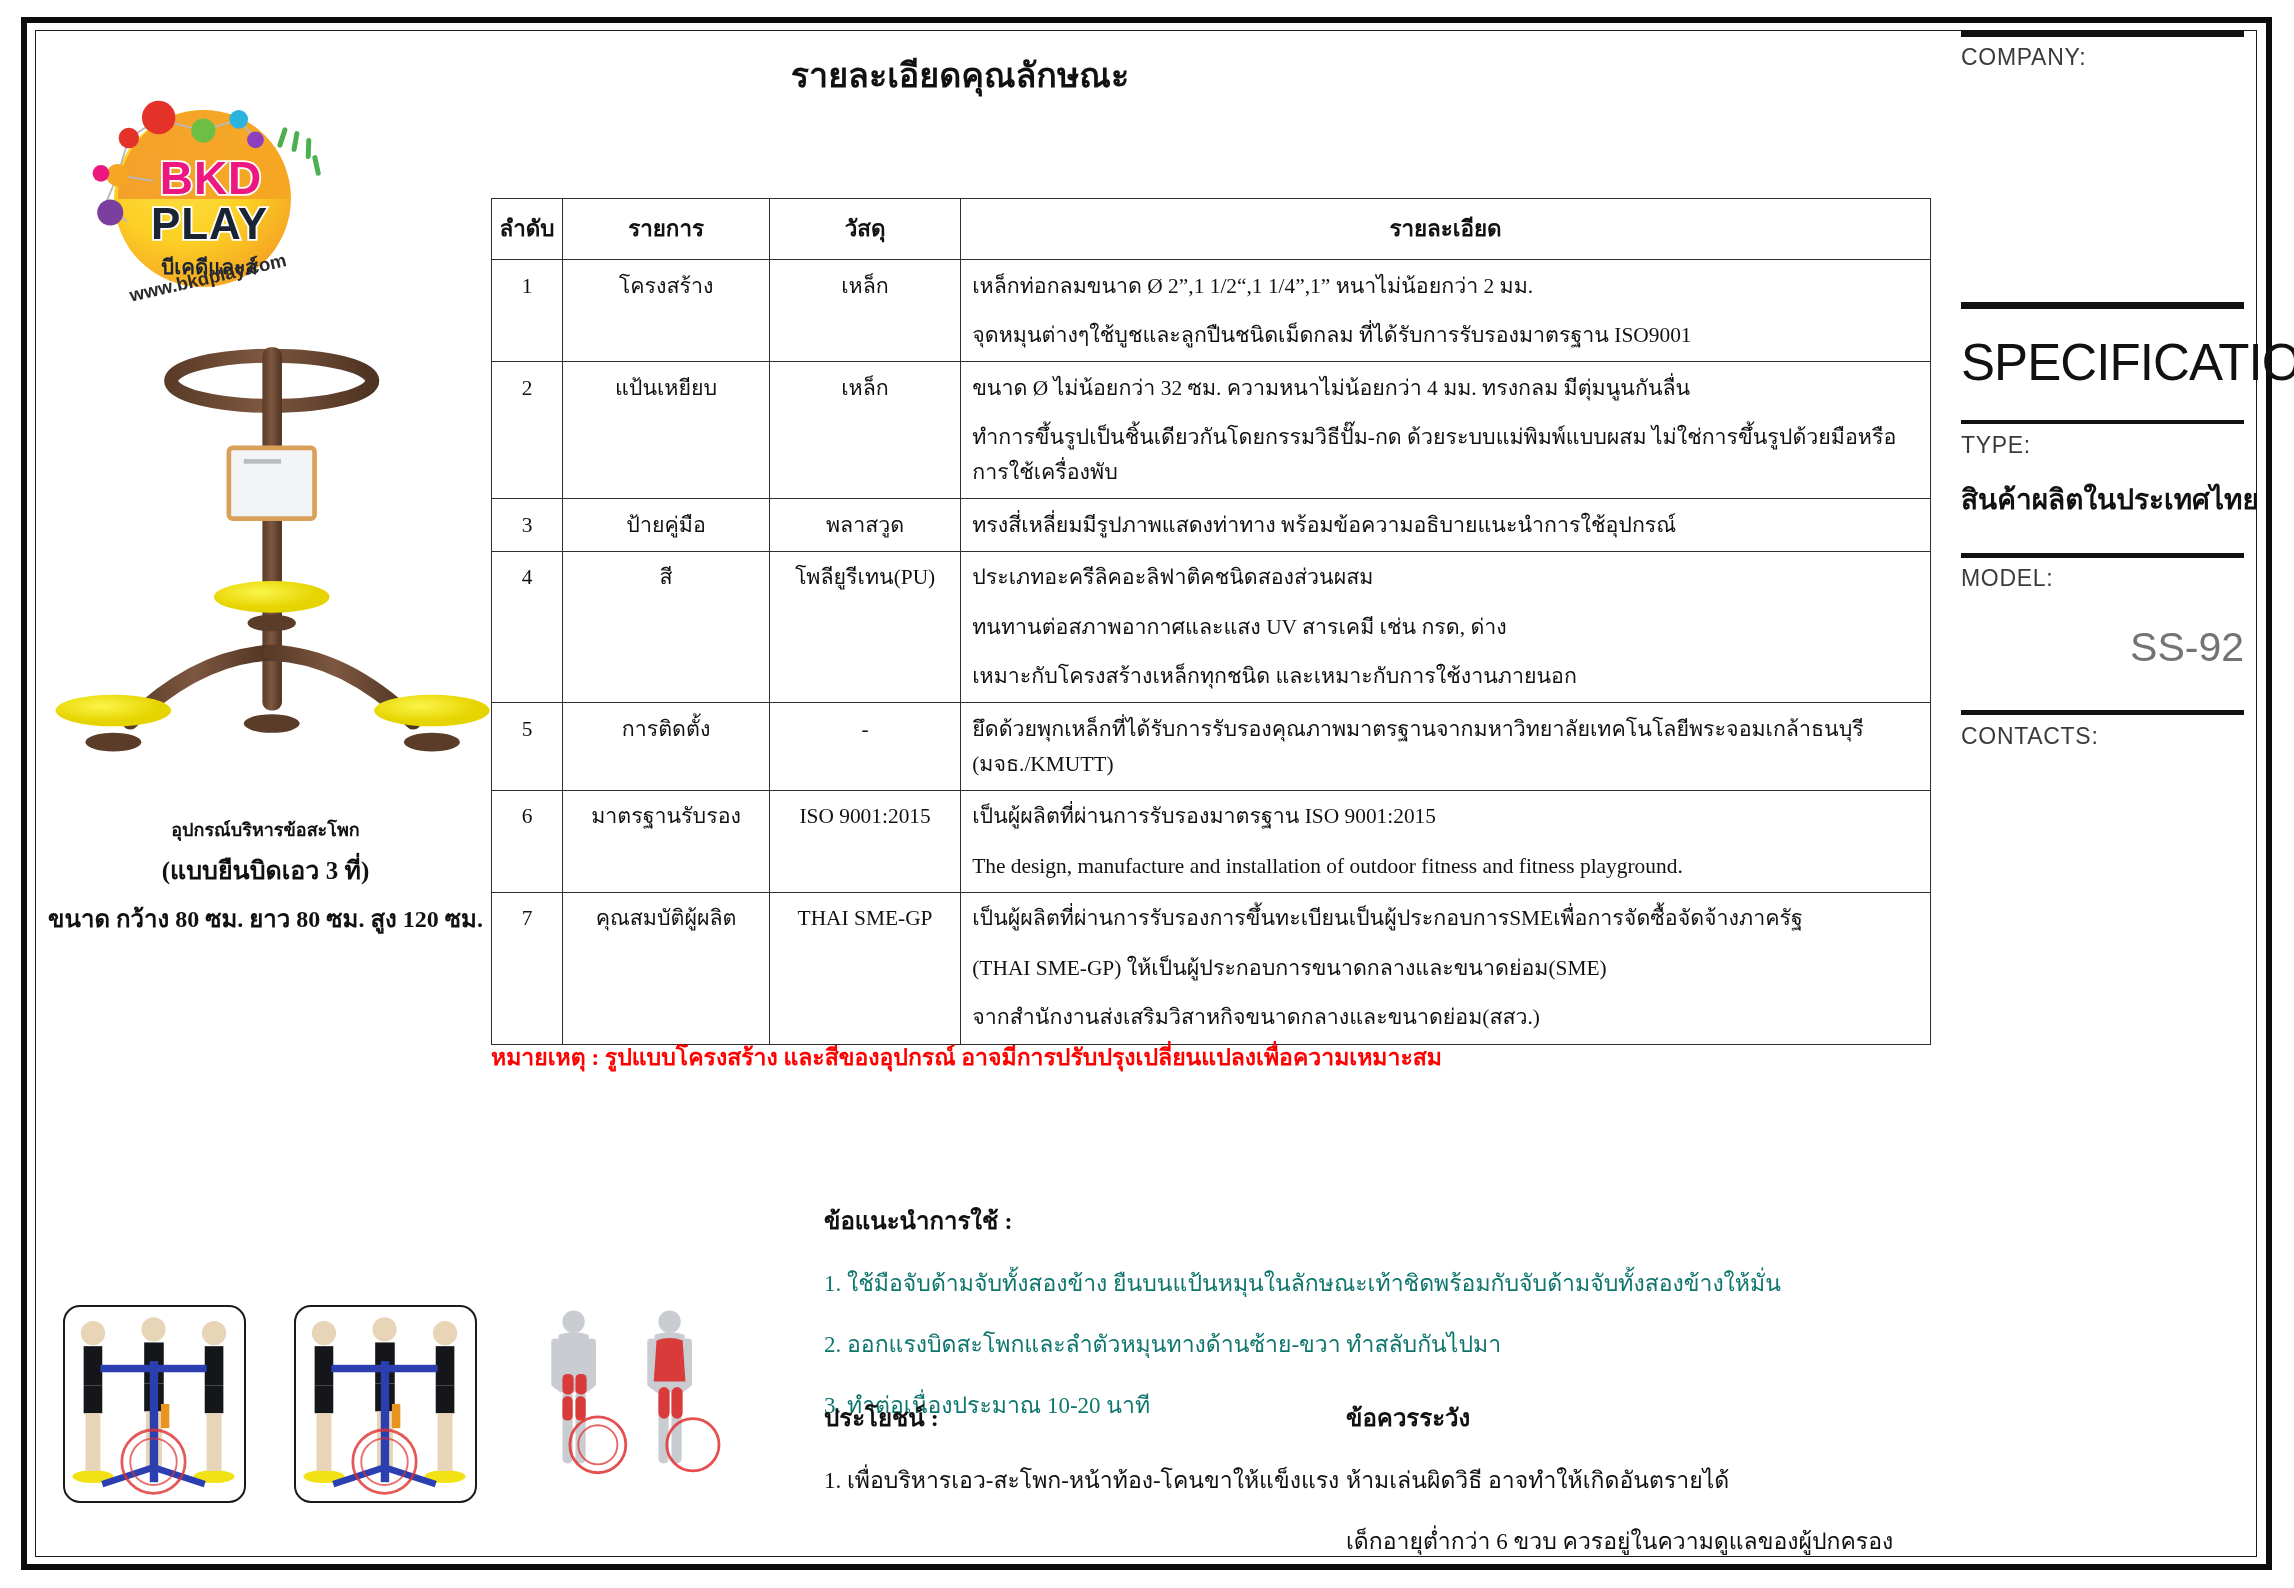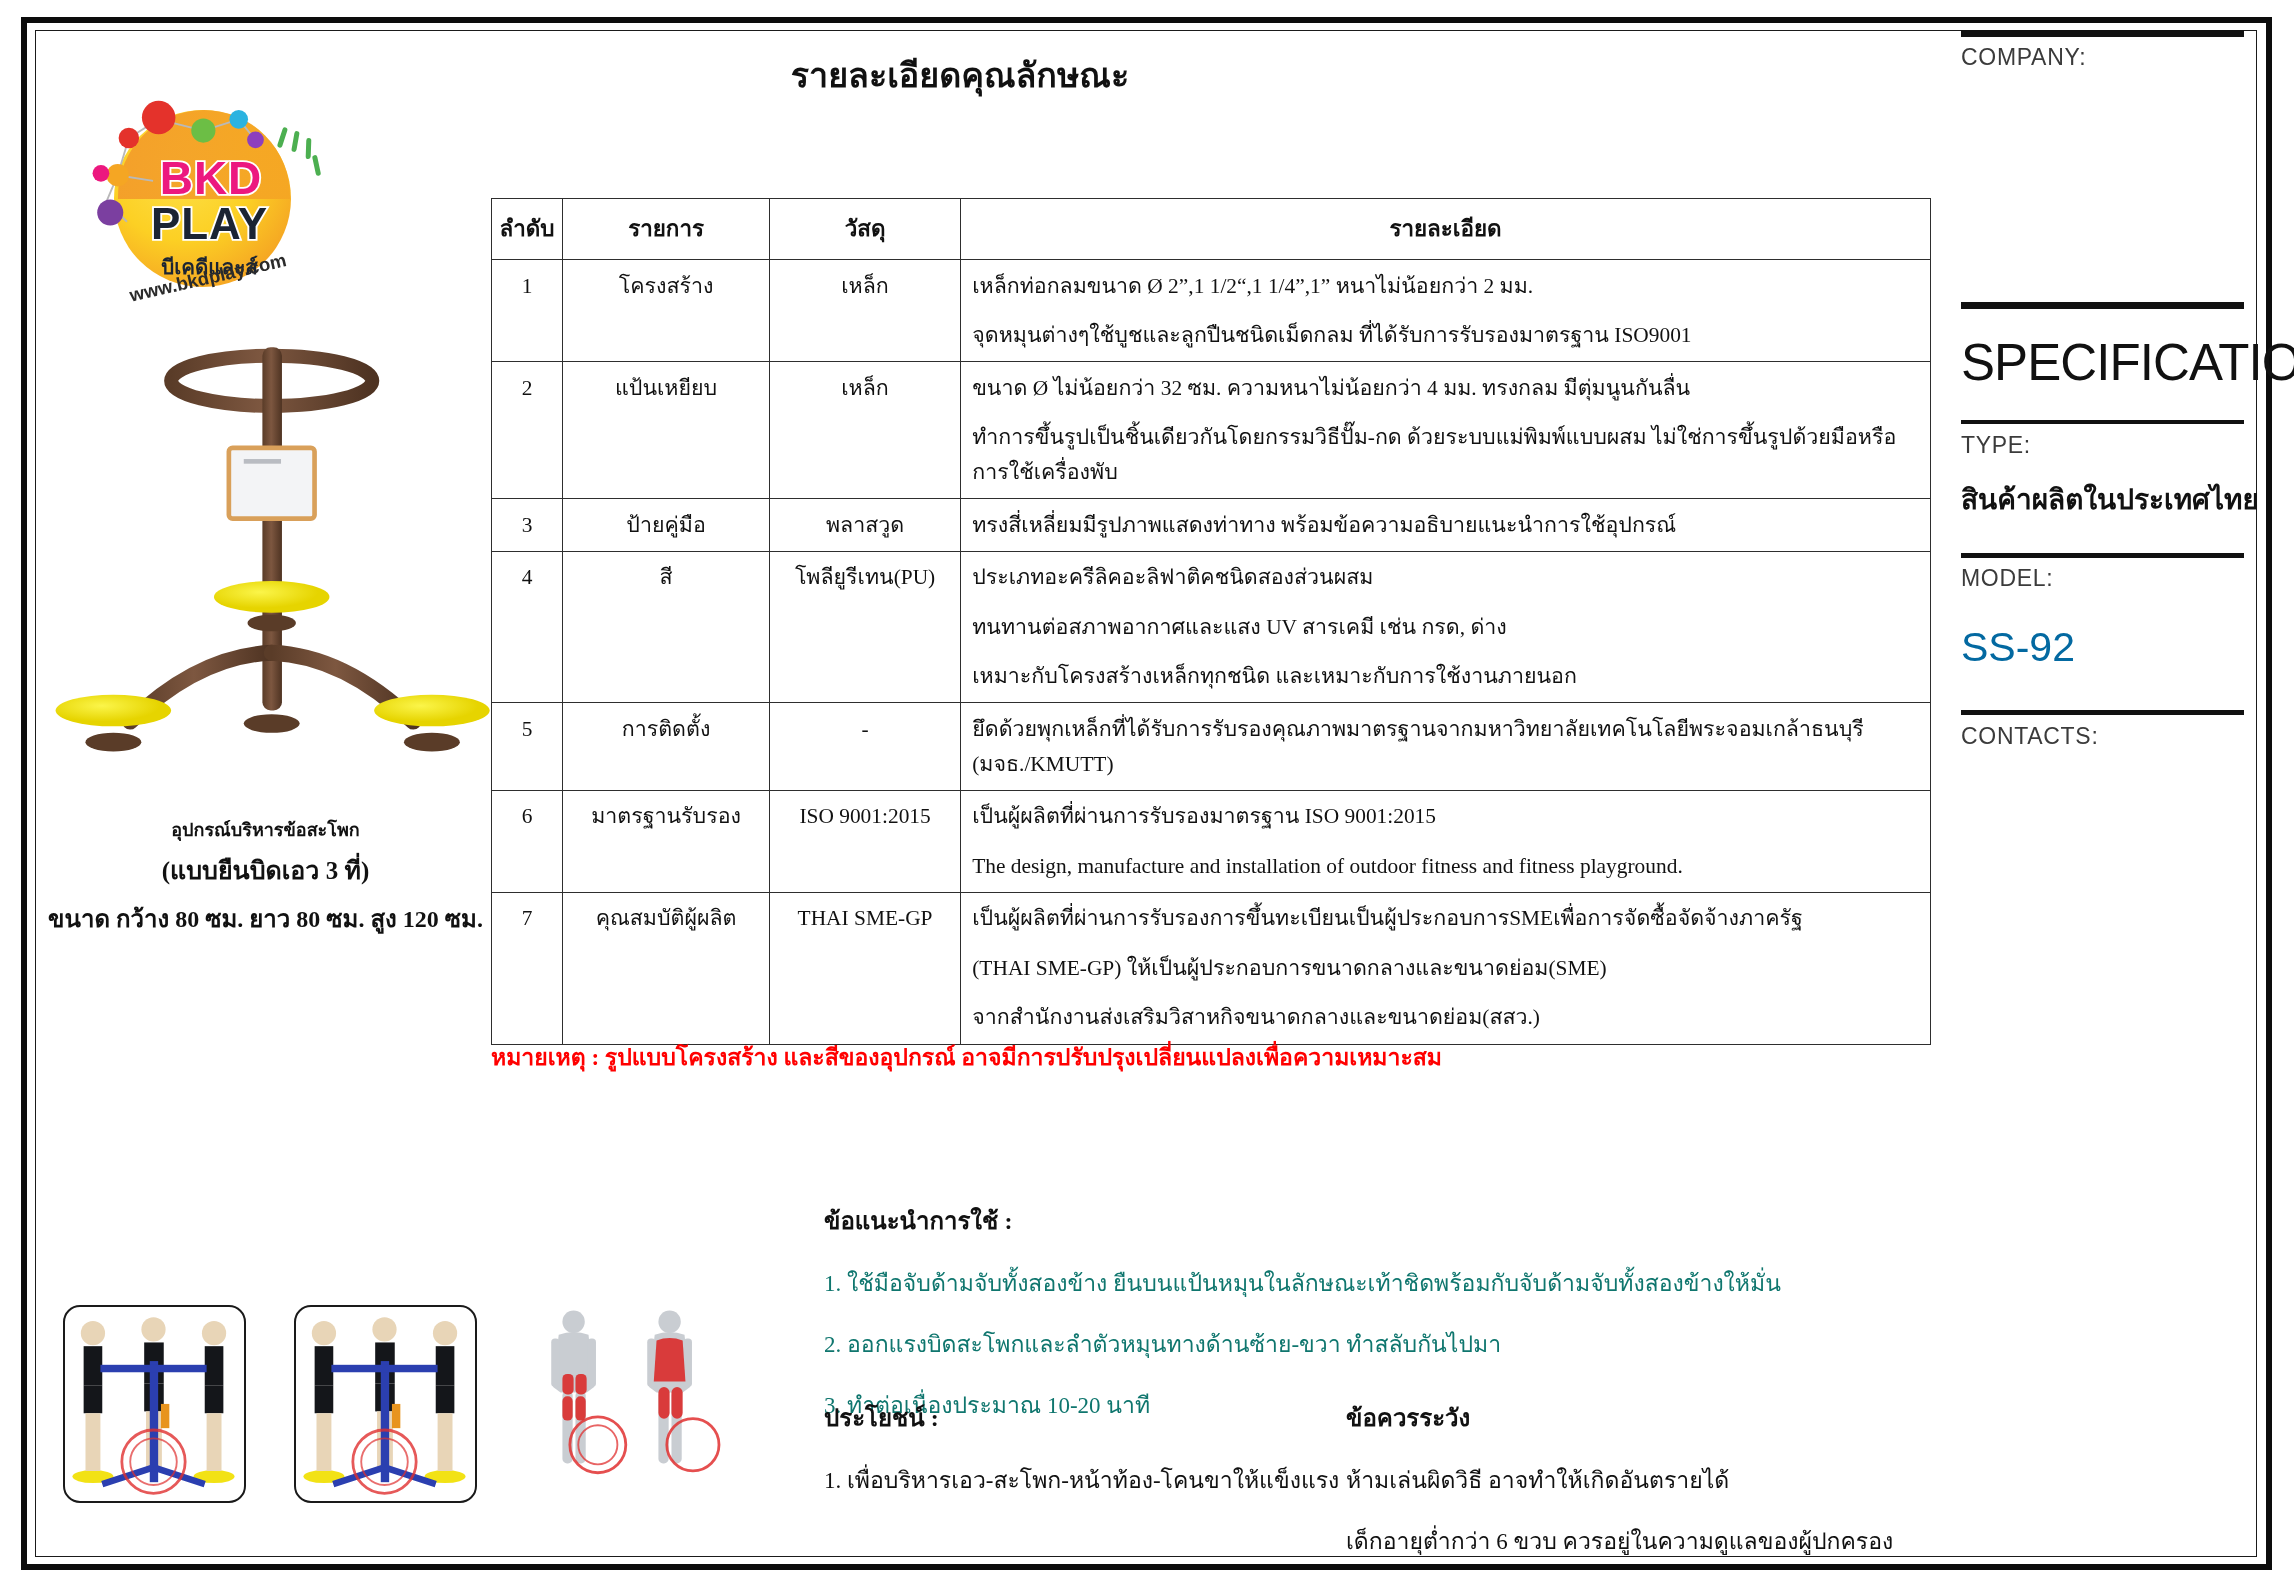--- a/index.html
+++ b/index.html
@@ -45,21 +45,21 @@
     font-size: 51px; color: #111; letter-spacing: -0.9px;
     margin: 24px 0 28px 0; white-space: nowrap;
   }
   .sb-type-value {
     font-family: "Liberation Sans", sans-serif;
     font-weight: bold; font-size: 28px; color: #111;
     text-align: center; margin: 18.6px 0 32px 0; white-space: nowrap;
   }
   .sb-model-value {
     font-family: "Liberation Sans", sans-serif;
-    font-size: 41px; color: #0369a1; text-align: left;
+    font-size: 41px; color: #737373; text-align: right;
     margin: 32px 0 39px 0;
   }
   .sb-spacer-company { height: 231px; }
 
   
   .doc-title {
     position: absolute;
     left: 0; top: 48px; width: 1920px;
     text-align: center;
     font-size: 34px; font-weight: bold; color: #111;

